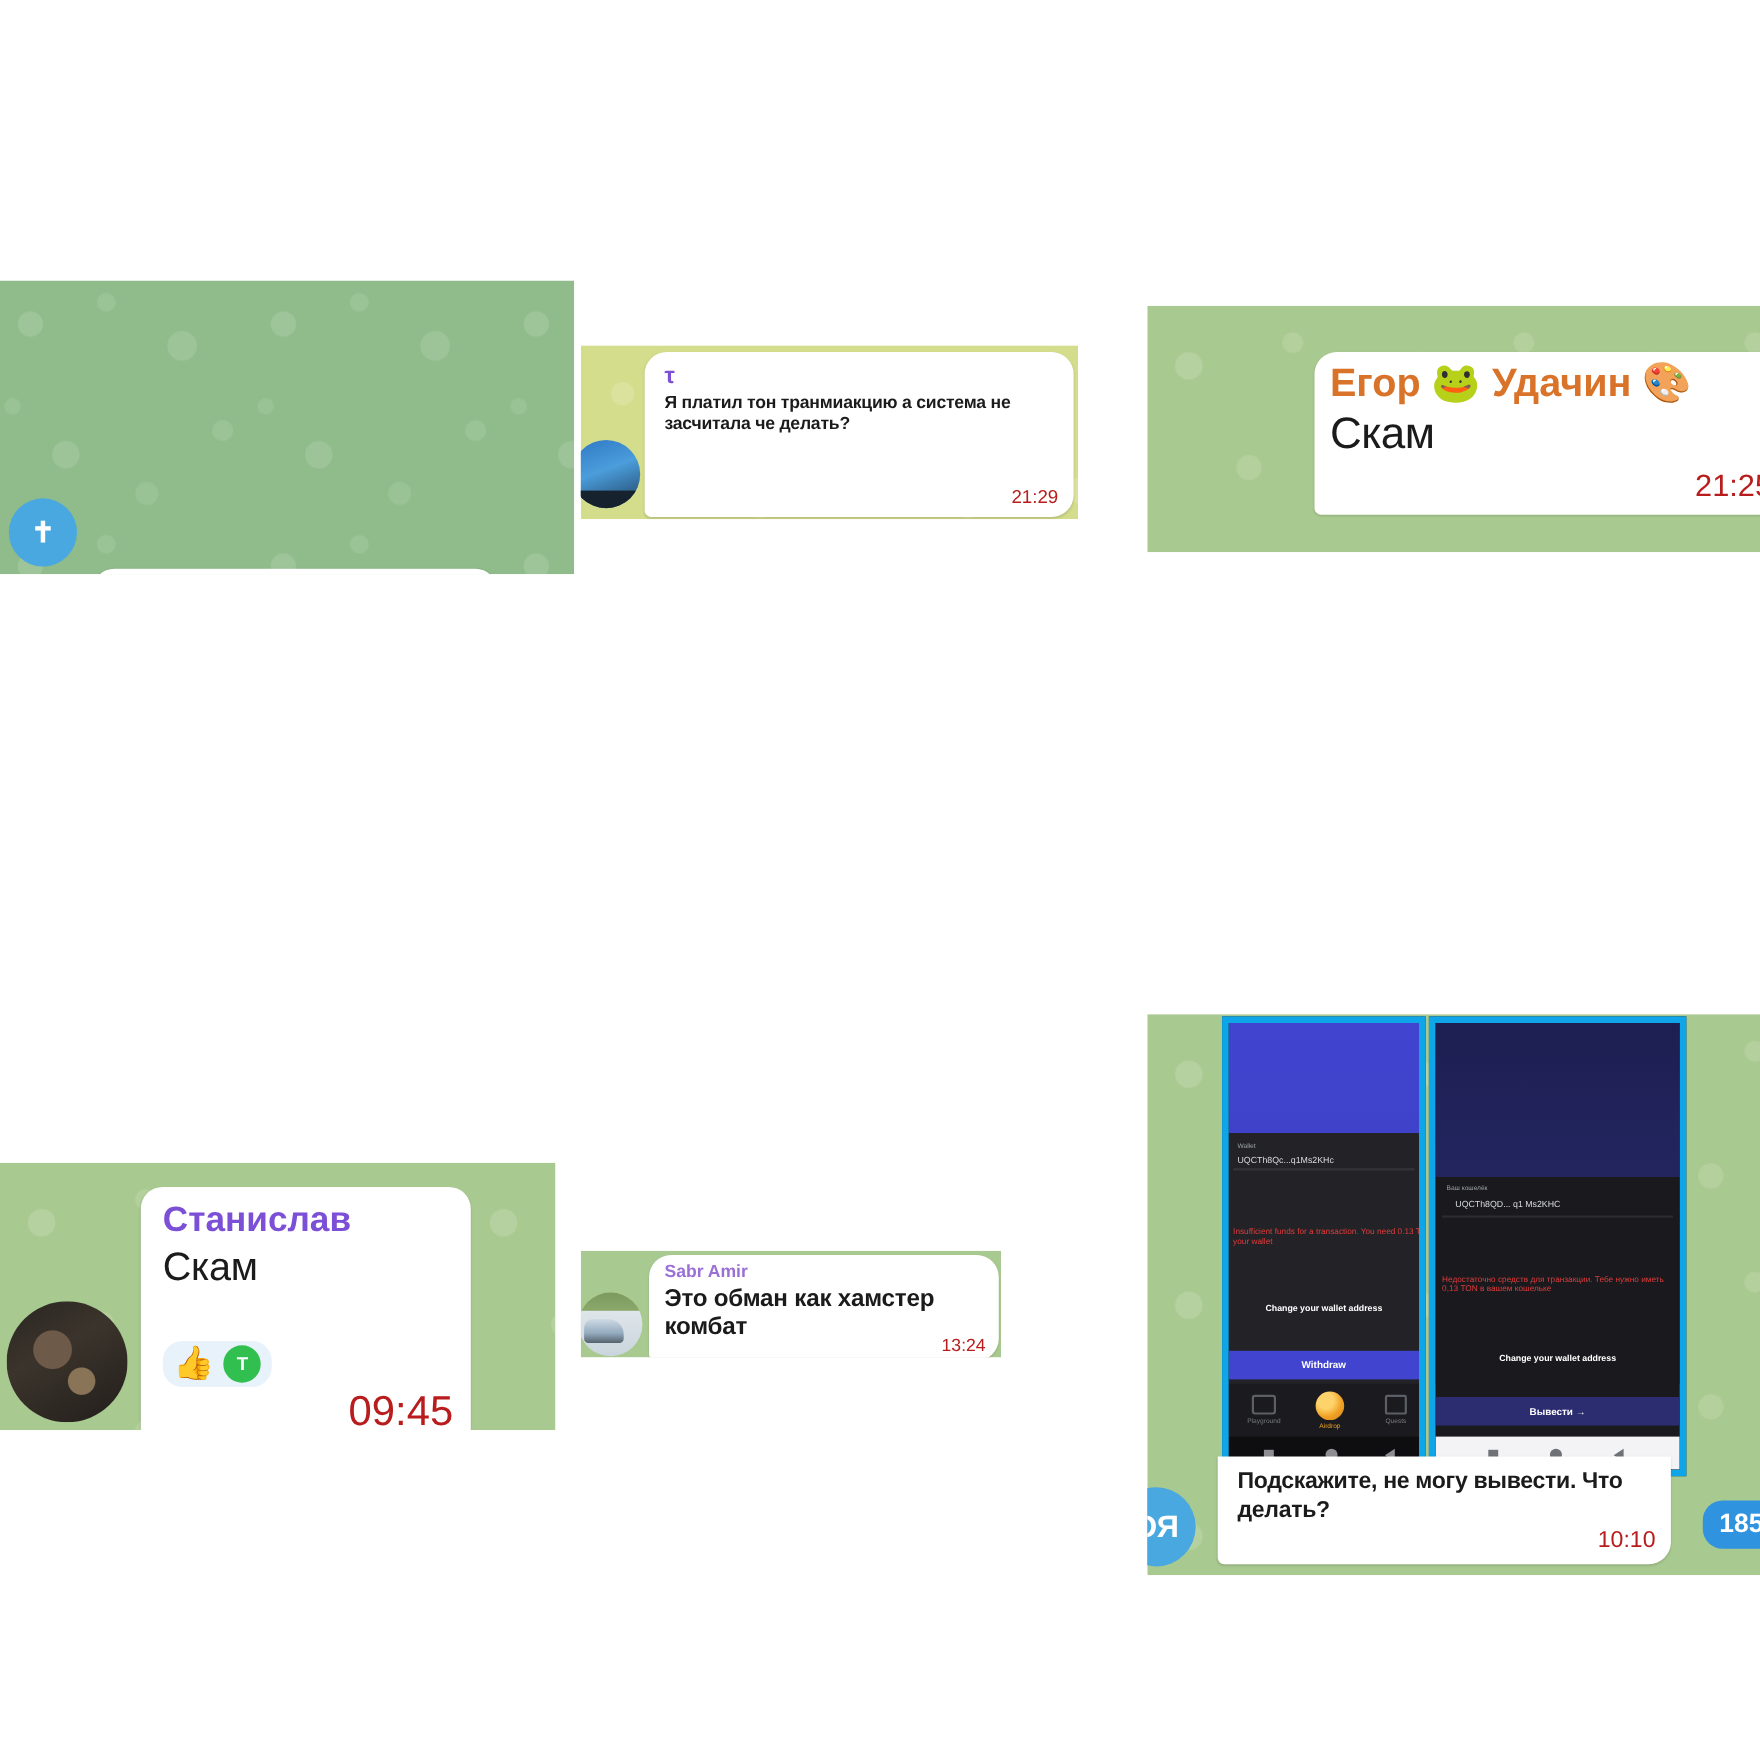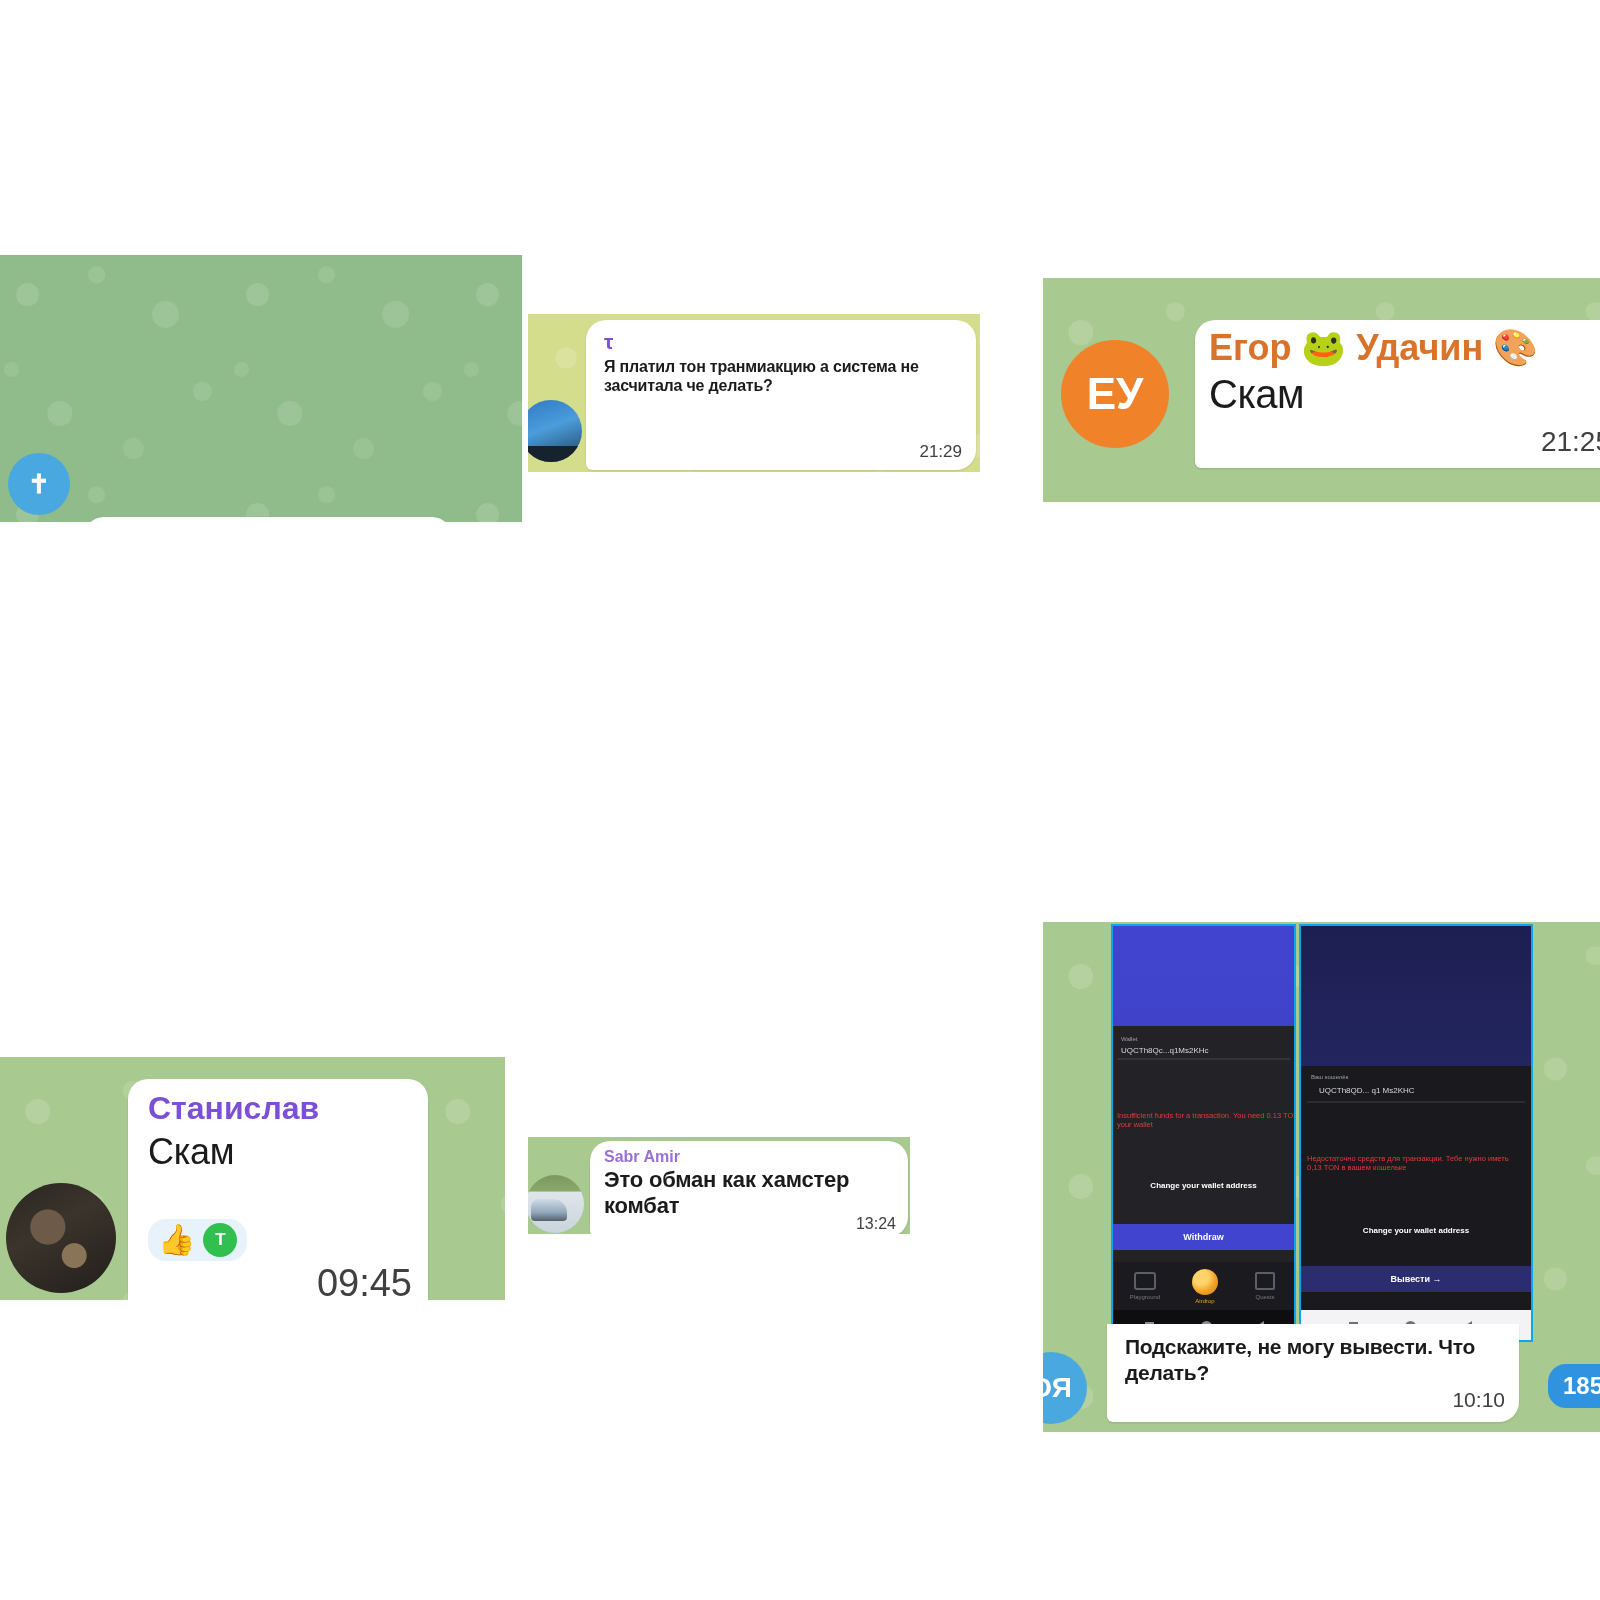--- a/index.html
+++ b/index.html
@@ -47,21 +47,21 @@
   }
 
   
   .bubble{
     position:absolute;background:#fff;border-radius:20px;
     box-shadow:0 1px 2px rgba(0,0,0,.12);
     padding:12px 16px 10px 18px;box-sizing:border-box;
   }
   .sender{font-weight:bold;line-height:1.15;}
   .msg{color:#1b1b1b;line-height:1.22;white-space:pre-line;}
-  .time{color:#404040;position:absolute;}
+  .time{color:#b91c1c;position:absolute;}
 
   
   .ava{position:absolute;border-radius:50%;display:flex;align-items:center;
        justify-content:center;color:#fff;font-weight:600;overflow:hidden;}
   .ava-photo-dark{
     background:
       radial-gradient(circle at 38% 40%, #6d5a49 0 18%, transparent 19%),
       radial-gradient(circle at 62% 66%, #8a7458 0 12%, transparent 13%),
       linear-gradient(150deg,#2a2622 0%,#3b342c 40%,#221e1b 100%);
   }
@@ -88,21 +88,21 @@
     background:#e7f2fb;border-radius:18px;padding:4px 10px;
   }
   .react-em{font-size:30px;line-height:1;}
   .ton-badge{
     width:34px;height:34px;border-radius:50%;background:#31c04f;
     display:flex;align-items:center;justify-content:center;
     color:#fff;font-size:17px;font-weight:600;
   }
 
   
-  .phone{position:absolute;overflow:hidden;border:2px solid #0ea5e9;box-sizing:border-box;}
+  .phone{position:absolute;overflow:hidden;border:6px solid #0ea5e9;box-sizing:border-box;}
   .ph-top{position:absolute;left:0;right:0;top:0;}
   .ph-body{position:absolute;left:0;right:0;}
   .ph-label{position:absolute;color:#9aa0a6;}
   .ph-addr{position:absolute;color:#d8dade;}
   .ph-err{position:absolute;color:#e03b3b;line-height:1.25;}
   .ph-btn{position:absolute;color:#fff;text-align:center;font-weight:600;}
   .ph-note{position:absolute;color:#b9bcc2;}
   .ph-nav{position:absolute;left:0;right:0;bottom:0;background:#0e0e10;}
   .navdot{position:absolute;background:#8d8d92;}
   .tab{position:absolute;text-align:center;color:#76797e;}
@@ -143,23 +143,20 @@
     <div class="bubble" style="left:58px;top:6px;width:390px;height:150px;border-bottom-left-radius:6px;">
       <div class="sender" style="color:#7b4fd6;font-size:21px;line-height:.95;margin-bottom:5px;">τ</div>
       <div class="msg" style="font-size:16px;font-weight:700;letter-spacing:-.2px;">Я платил тон транмиакцию а система не засчитала че делать?</div>
       <div class="time" style="right:14px;bottom:8px;font-size:17px;">21:29</div>
     </div>
   </div>
 
   <div class="crop" style="left:1043px;top:278px;width:557px;height:224px;">
     <div class="wall palegreen"></div>
 
-    <div class="ava" style="left:18px;top:62px;width:108px;height:108px;background:#f0822a;font-size:44px;">
-      <span>ЕУ</span>
-    </div>
 
     <div class="bubble" style="left:152px;top:42px;width:430px;height:148px;border-bottom-left-radius:6px;padding:8px 14px 6px 14px;">
       <div class="sender" style="color:#d9732a;font-size:36px;white-space:nowrap;line-height:1.1;">Егор 🐸 Удачин 🎨</div>
       <div class="msg" style="font-size:40px;font-weight:400;letter-spacing:-.5px;margin-top:2px;">Скам</div>
       <div class="time" style="right:14px;bottom:10px;font-size:28px;">21:25</div>
     </div>
   </div>
 
   <div class="crop" style="left:0;top:1057px;width:505px;height:243px;">
     <div class="wall palegreen"></div>

